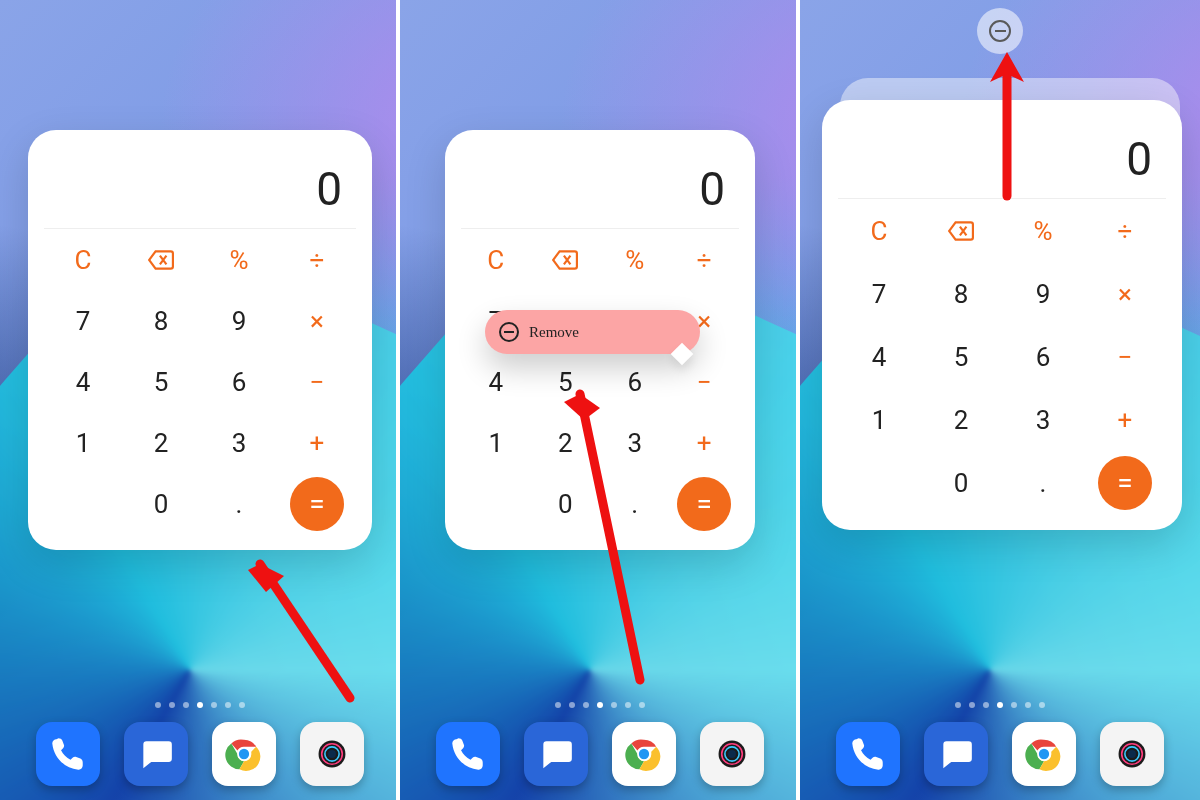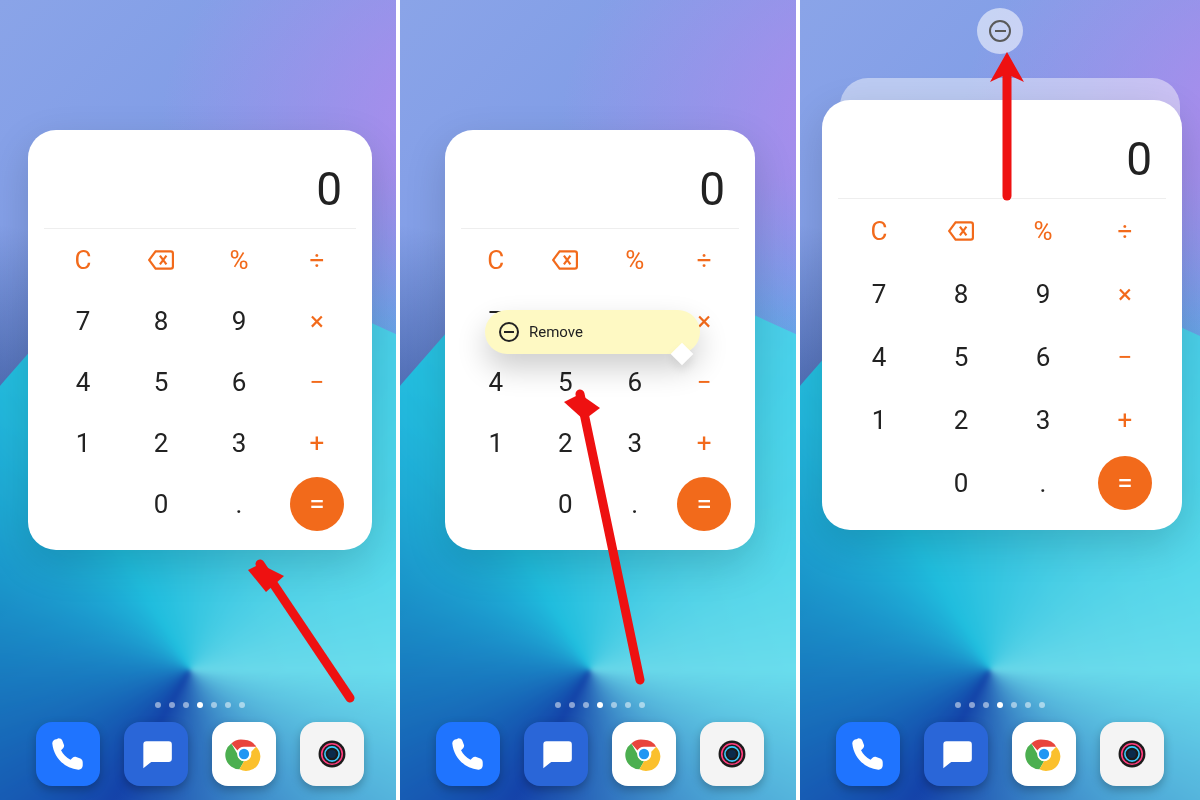--- a/index.html
+++ b/index.html
@@ -79,25 +79,25 @@
   .page-dots {
     position:absolute; bottom:92px; left:0; right:0;
     display:flex; justify-content:center; gap:8px;
   }
   .page-dots span { width:6px; height:6px; border-radius:50%; background:rgba(255,255,255,0.5); }
   .page-dots span.active { background:#fff; }
 
   
   .popup {
     position:absolute;
-    background:#fef9c3; border-radius:22px;
+    background:#fca5a5; border-radius:22px;
     box-shadow: 0 14px 30px rgba(0,0,0,0.2);
     padding: 12px 22px 12px 14px;
     display:flex; align-items:center; gap:10px;
-    font-size:15px; color:#222;
+    font-size:15px; color:#222;font-family:Liberation Serif, serif;
   }
   .popup-tail {
     position:absolute; width:16px; height:16px; background:#fff;
     transform: rotate(45deg);
     box-shadow: 4px 4px 10px rgba(0,0,0,0.08);
   }
   .popup .minus-circ { width:20px; height:20px; border:2px solid #222; border-radius:50%; display:flex; align-items:center; justify-content:center;}
   .popup .minus-circ::after{ content:""; width:10px; height:2px; background:#222; }
 
   

